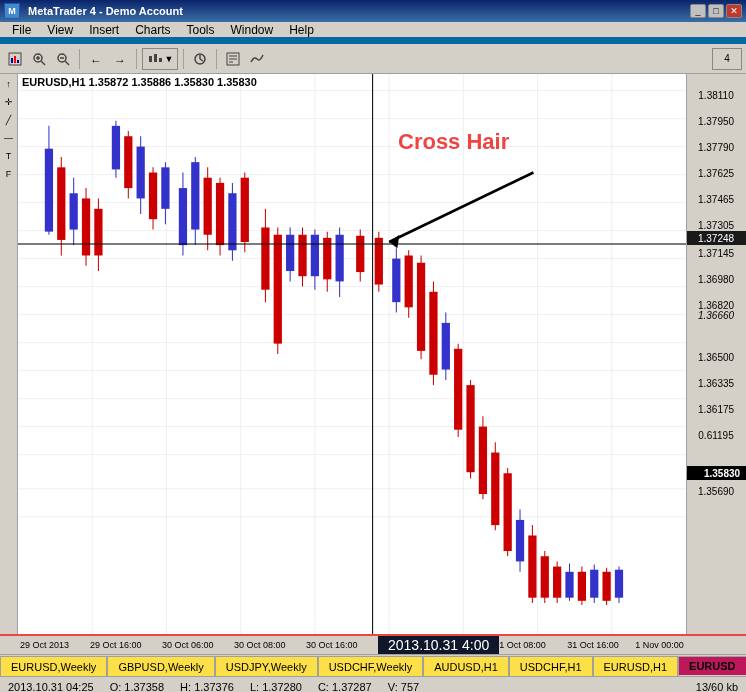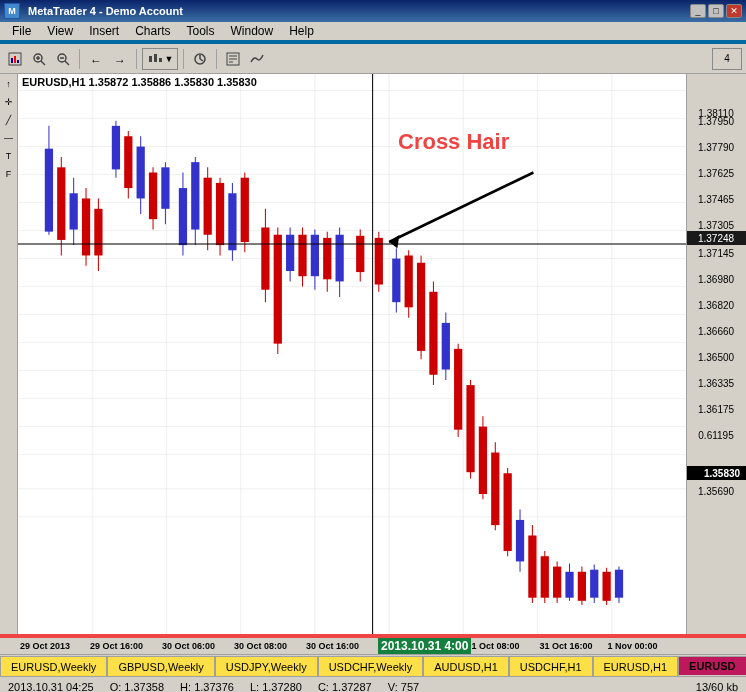--- a/index.html
+++ b/index.html
@@ -47,21 +47,21 @@
     }
     .win-btn.close { background: #c0392b; color: white; }
 
     
     #menu-bar {
       background: #d4d0c8;
       height: 22px;
       display: flex;
       align-items: center;
       padding: 0 4px;
-      border-bottom: 4px solid #0369a1;
+      border-bottom: 7px solid #0369a1;
     }
     .menu-item {
       padding: 2px 8px;
       cursor: pointer;
       font-size: 12px;
       color: #000;
     }
 
     
     #toolbar {
@@ -163,28 +163,27 @@
     
     #chart-svg {
       width: 100%;
       height: 100%;
     }
 
     
     #chart-bottom {
       background: #d4d0c8;
       height: 20px;
-      border-top: 4px solid #ef4444;
-      display: flex;
-      align-items: flex-end;
+      border-top: 2px solid #ef4444;
+      display: flex;
+      align-items: flex-start;
       font-size: 9px;
       color: #000;
       overflow: hidden;
       position: relative;
-      font-weight: bold;
     }
 
     
     #tabs-bar {
       background: #d4d0c8;
       height: 22px;
       display: flex;
       align-items: flex-end;
       border-top: 1px solid #a0a0a0;
       overflow: hidden;
@@ -248,24 +247,24 @@
       position: absolute;
       font-size: 22px;
       font-weight: bold;
       color: #ef4444;
       pointer-events: none;
       font-family: Arial, sans-serif;
     }
 
     
     .time-highlight {
-      background: #15803d;
+      background: #0f172a;
       color: white;
-      padding: 1px 3px;
-      font-size: 12px;
+      padding: 1px 10px;
+      font-size: 14px;
     }
   </style>
 </head>
 <body>
 
 <div id="title-bar">
   <div style="display:flex;align-items:center;gap:4px;">
     <div style="width:16px;height:16px;background:#4488cc;border:1px solid #2255aa;font-size:9px;display:flex;align-items:center;justify-content:center;color:white;font-weight:bold;">M</div>
     <span class="title-text">MetaTrader 4 - Demo Account</span>
   </div>
@@ -514,32 +513,32 @@
       <line x1="344" y1="0" x2="344" y2="540" stroke="#000000" stroke-width="1"></line>
 
       <line x1="500" y1="95" x2="360" y2="162" stroke="#000000" stroke-width="2.5"></line>
       <polygon points="360,162 370,155 368,168" fill="#000000"></polygon>
     </svg>
 
     <div class="crosshair-label" style="top:55px;left:380px;">Cross Hair</div>
   </div>
 
   <div id="chart-right-axis" style="position:relative;">
-    <div class="price-label" style="top:32px;">1.38110</div>
+    <div class="price-label" style="top:14px;">1.38110</div>
     <div class="price-label" style="top:40px;">1.37950</div>
     <div class="price-label" style="top:66px;">1.37790</div>
     <div class="price-label" style="top:92px;">1.37625</div>
     <div class="price-label" style="top:118px;">1.37465</div>
     <div class="price-label" style="top:144px;">1.37305</div>
 
     <div class="price-label crosshair-price" style="top:157px;">1.37248</div>
     <div class="price-label" style="top:172px;">1.37145</div>
     <div class="price-label" style="top:198px;">1.36980</div>
     <div class="price-label" style="top:224px;">1.36820</div>
-    <div class="price-label" style="top:250px;">1.36660</div>
+    <div class="price-label" style="top:234px;font-style:italic;">1.36660</div>
     <div class="price-label" style="top:276px;">1.36500</div>
     <div class="price-label" style="top:302px;">1.36335</div>
     <div class="price-label" style="top:328px;">1.36175</div>
     <div class="price-label" style="top:354px;">0.61195</div>
 
     <div class="price-label highlight" style="top:392px;">1.35830</div>
     <div class="price-label" style="top:410px;">1.35690</div>
   </div>
 </div>
 

